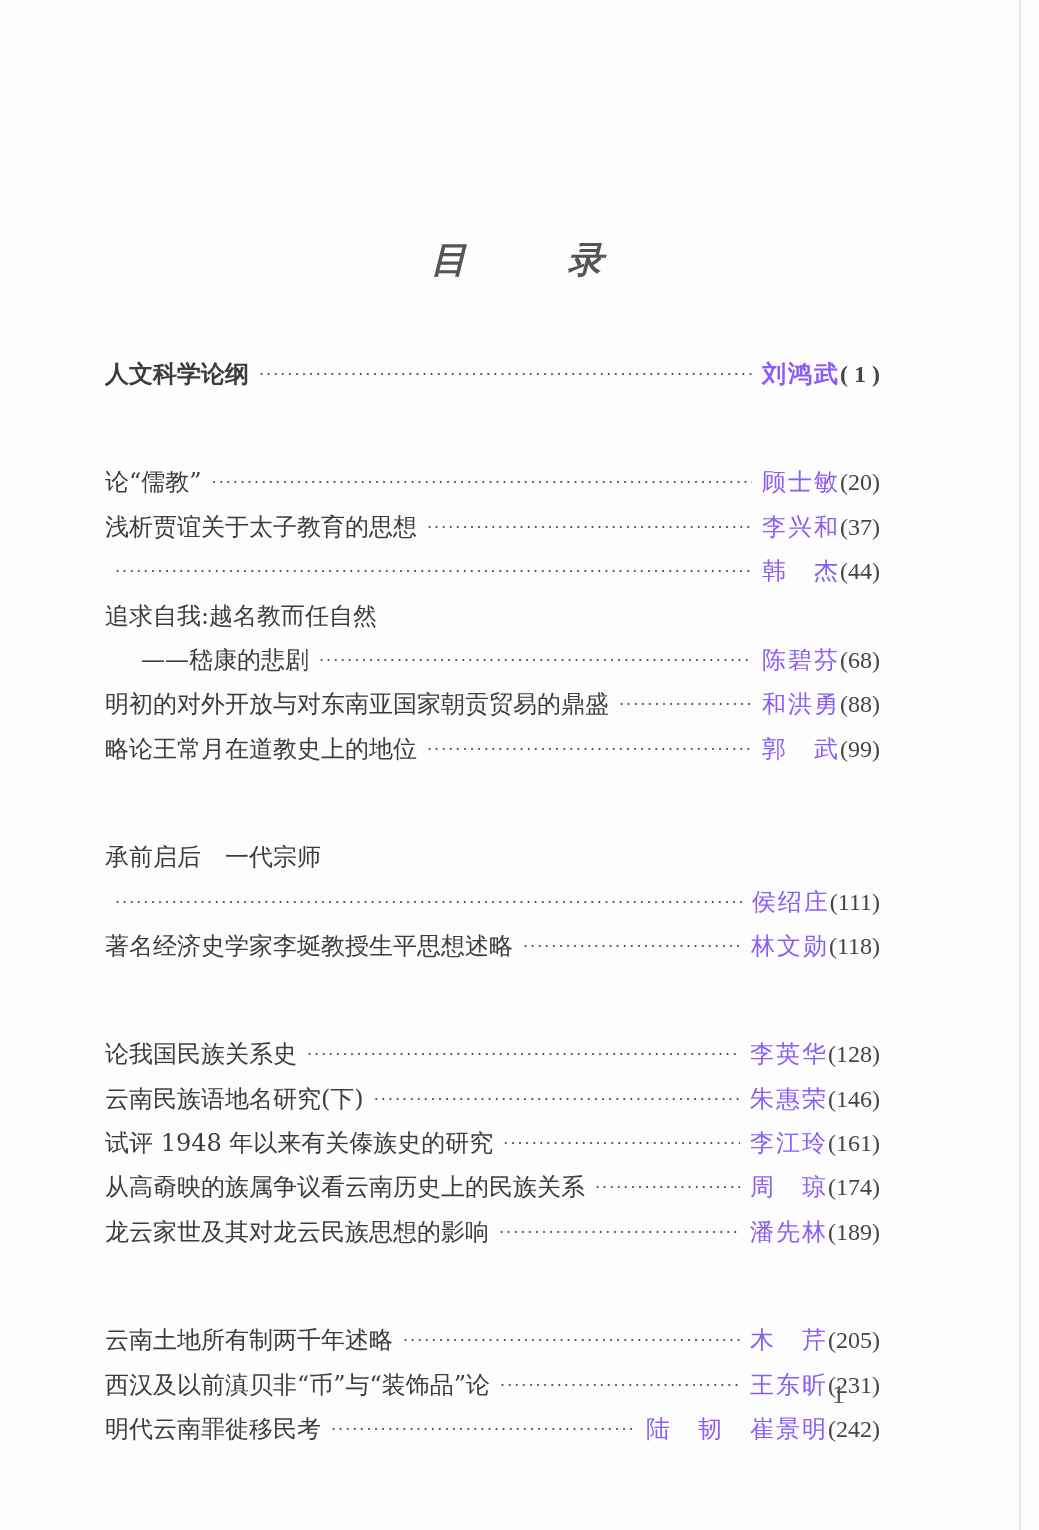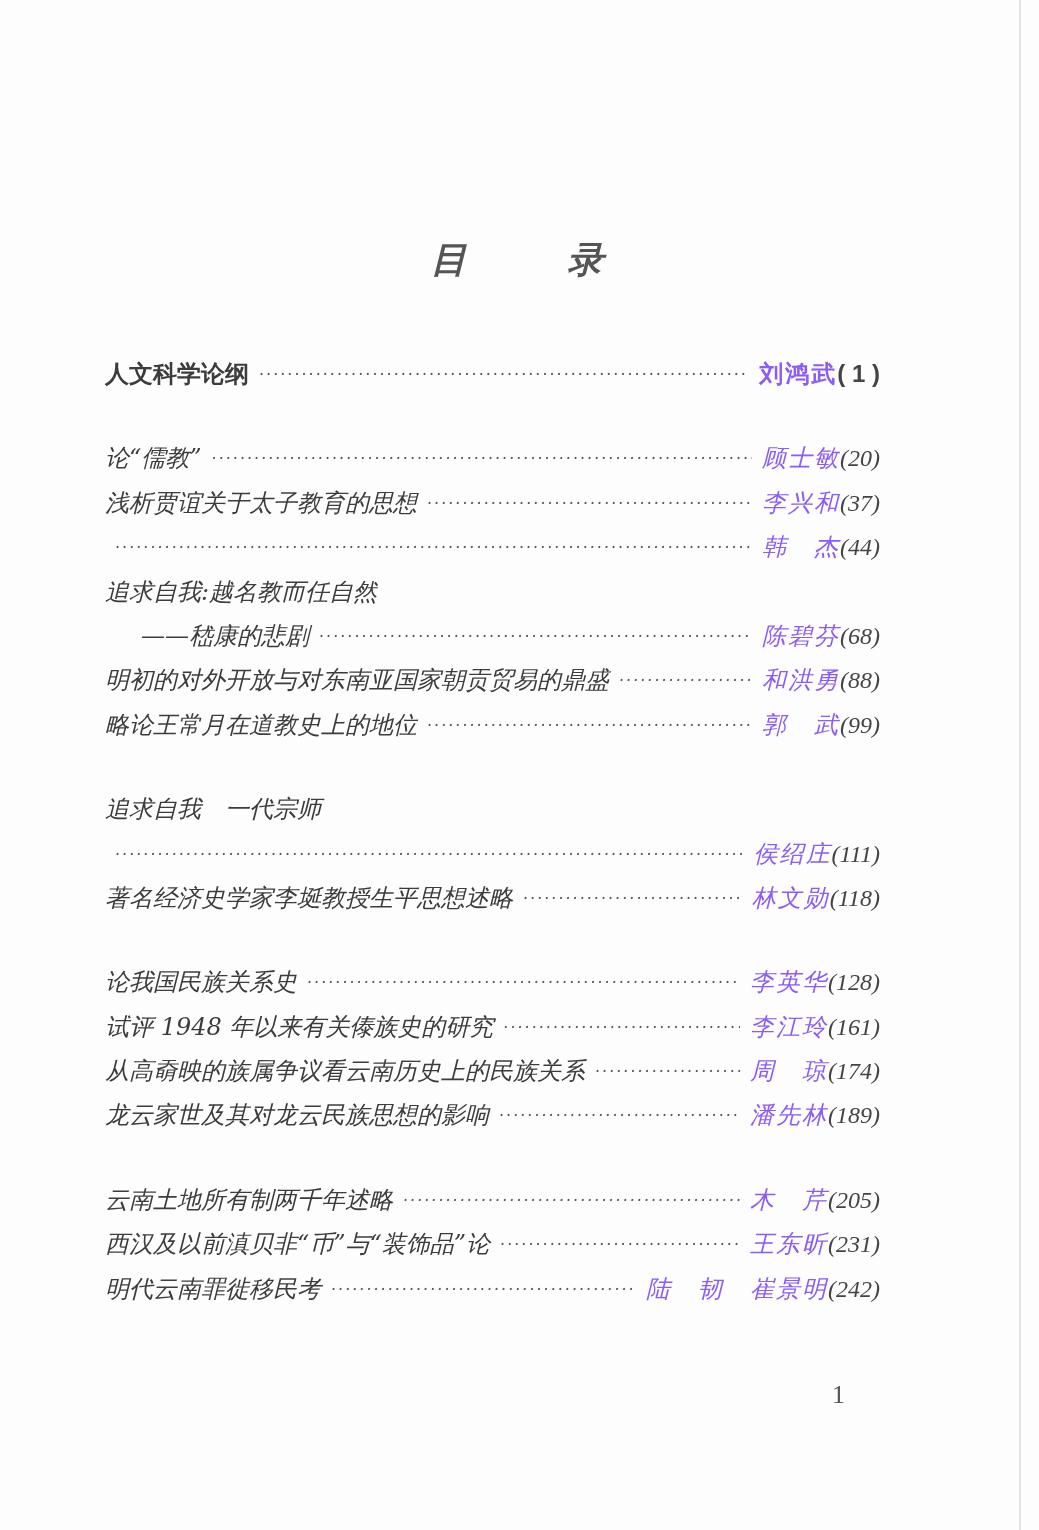--- a/index.html
+++ b/index.html
@@ -42,32 +42,32 @@
       color: #555;
       padding-left: 44px;
     }
     .toc {
       position: absolute;
       left: 105px;
       top: 352px;
       width: 775px;
     }
     .group { margin: 0; }
-    .group + .group { margin-top: 40px; font-style: italic; }
+    .group + .group { margin-top: 64px; }
     .row {
       display: flex;
       align-items: baseline;
       height: 44.4px;
       line-height: 44px;
       font-size: 24px;
       white-space: nowrap;
     }
     .row.bold .title, .row.bold .author, .row.bold .page-num {
       font-weight: bold;
-      font-family: Liberation Sans, sans-serif;
+      font-family: Liberation Serif, serif;
     }
     .row .title {
       flex: 0 0 auto;
       color: #3c3c3c;
     }
     .row.sub .title { padding-left: 36px; }
     .leader {
       flex: 1 1 auto;
       overflow: hidden;
       margin: 0 10px;
@@ -156,21 +156,21 @@
         </div>
         <div class="row">
           <span class="title">略论王常月在道教史上的地位</span>
           <span class="leader"></span>
           <span class="author">郭　武</span>
           <span class="page-num">(99)</span>
         </div>
       </div>
       <div class="group">
         <div class="row no-leader">
-          <span class="title">追求自我　一代宗师</span>
+          <span class="title">承前启后　一代宗师</span>
           <span class="leader"></span>
           <span class="author"></span>
           <span class="page-num"></span>
         </div>
         <div class="row sub">
           <span class="leader"></span>
           <span class="author">侯绍庄</span>
           <span class="page-num">(111)</span>
         </div>
         <div class="row">
@@ -181,20 +181,26 @@
         </div>
       </div>
       <div class="group">
         <div class="row">
           <span class="title">论我国民族关系史</span>
           <span class="leader"></span>
           <span class="author">李英华</span>
           <span class="page-num">(128)</span>
         </div>
         <div class="row">
+          <span class="title">云南民族语地名研究(下)</span>
+          <span class="leader"></span>
+          <span class="author">朱惠荣</span>
+          <span class="page-num">(146)</span>
+        </div>
+        <div class="row">
           <span class="title">试评 1948 年以来有关傣族史的研究</span>
           <span class="leader"></span>
           <span class="author">李江玲</span>
           <span class="page-num">(161)</span>
         </div>
         <div class="row">
           <span class="title">从高奣映的族属争议看云南历史上的民族关系</span>
           <span class="leader"></span>
           <span class="author">周　琼</span>
           <span class="page-num">(174)</span>

